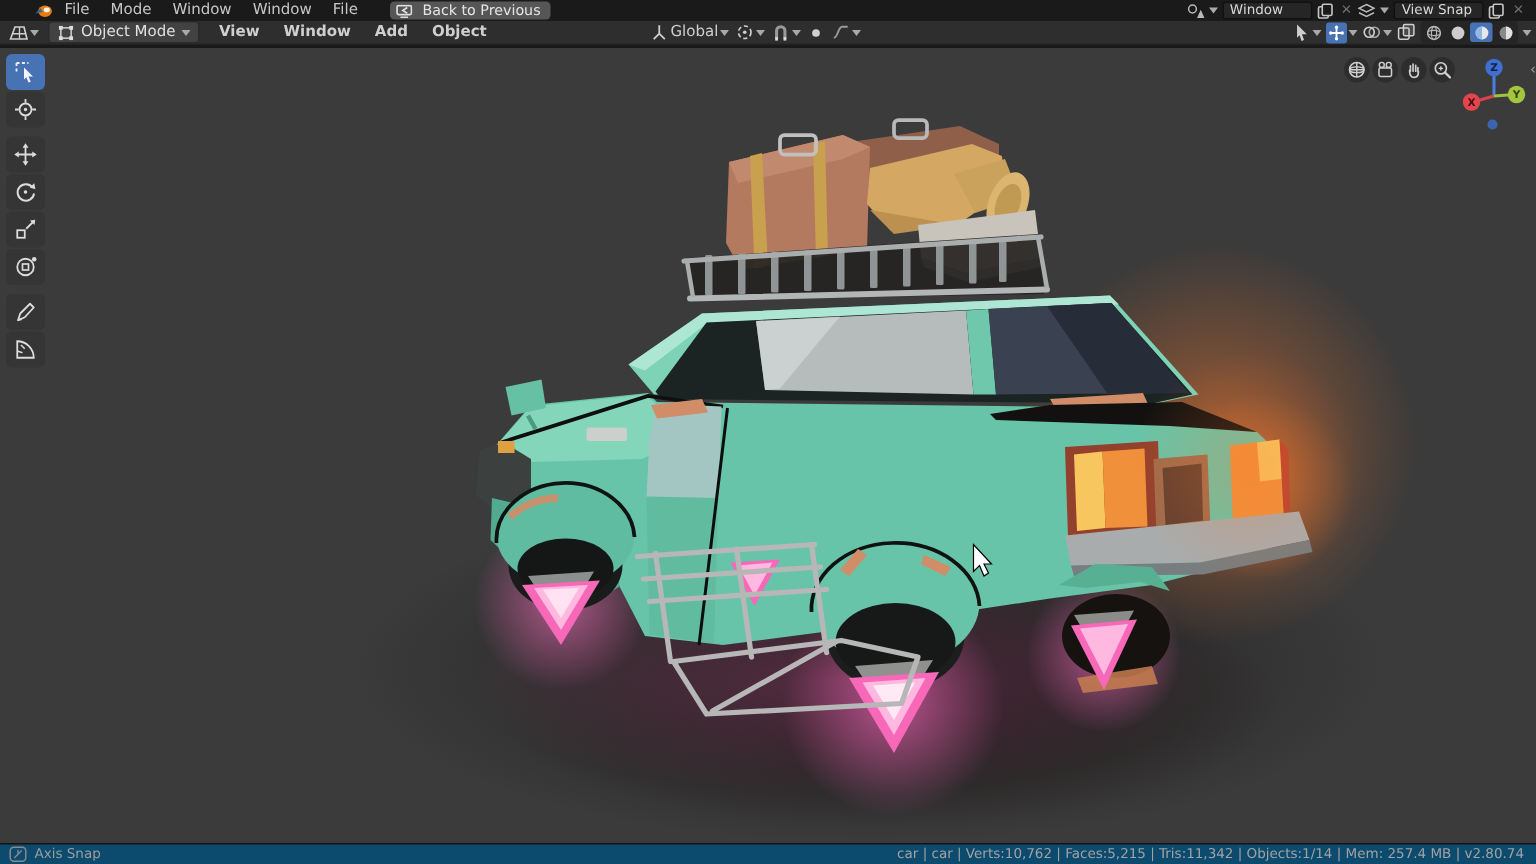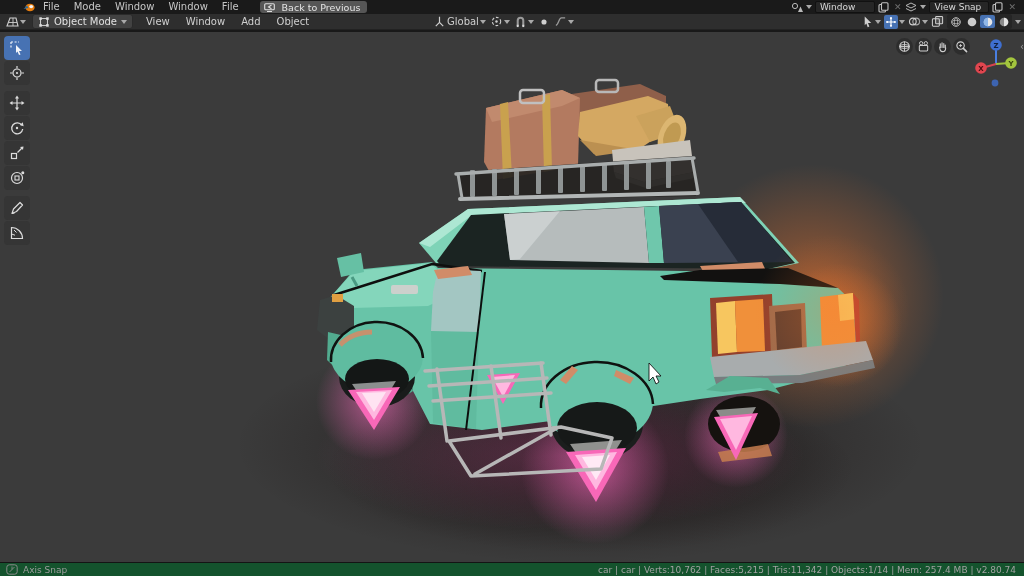--- a/index.html
+++ b/index.html
@@ -22,21 +22,21 @@
   .caret { width:0; height:0; border-left:3px solid transparent; border-right:3px solid transparent;
            border-top:4px solid #a9a9a9; display:inline-block; }
 
   
   .tool-header { position:absolute; top:14px; left:0; right:0; height:16px; background:#2e2e2e;
                  border-bottom:1px solid #222; display:flex; align-items:center; z-index:20;
                  color:#cfcfcf; font-size:10px; }
   .th-left { display:flex; align-items:center; gap:2px; padding-left:5px; }
   .mode-btn { display:flex; align-items:center; gap:4px; background:#424242; border:1px solid #2a2a2a;
               border-radius:3px; height:15px; padding:0 5px; margin:0 4px; color:#e0e0e0; }
-  .th-menu { padding:0 7px; }
+  .th-menu { padding:0 7px;font-weight:bold; }
   .th-center { position:absolute; left:433px; display:flex; align-items:center; gap:4px; }
   .th-right { position:absolute; right:3px; display:flex; align-items:center; gap:3px; }
   .icon-btn { display:flex; align-items:center; gap:1px; }
   .blue-chip { background:#4772b3; border-radius:2px; padding:1px; display:flex; }
   .shading-group { display:flex; align-items:center; background:#252525; border-radius:3px; padding:1px; gap:1px; }
   .shade-seg { width:15px; height:13px; display:flex; align-items:center; justify-content:center; border-radius:2px; }
   .shade-seg.active { background:#4772b3; }
 
   
   .viewport { position:absolute; top:32px; left:0; width:1024px; height:530px; background:#3b3b3b; overflow:hidden; }
@@ -50,21 +50,21 @@
   .tool-gap { height:4px; }
 
   
   .nav-cluster { position:absolute; top:6px; right:54px; display:flex; gap:2px; z-index:5; }
   .nav-btn { width:17px; height:17px; border-radius:50%; background:rgba(38,38,38,.65);
              display:flex; align-items:center; justify-content:center; }
   .gizmo-wrap { position:absolute; top:1px; right:2px; z-index:5; }
   .sidebar-arrow { position:absolute; top:9px; right:0px; color:#9a9a9a; font-size:10px; z-index:5; }
 
   
-  .statusbar { position:absolute; bottom:0; left:0; right:0; height:14px; background:#14532d;
+  .statusbar { position:absolute; bottom:0; left:0; right:0; height:14px; background:#0c4a6e;
                border-top:1px solid #141414; display:flex; align-items:center; z-index:20;
                color:#9d9d9d; font-size:9px; }
   .sb-left { display:flex; align-items:center; gap:5px; padding-left:6px; }
   .sb-right { margin-left:auto; padding-right:8px; color:#a2a2a2; }
 
   svg { display:block; }
 </style>
 </head>
 <body>
 

